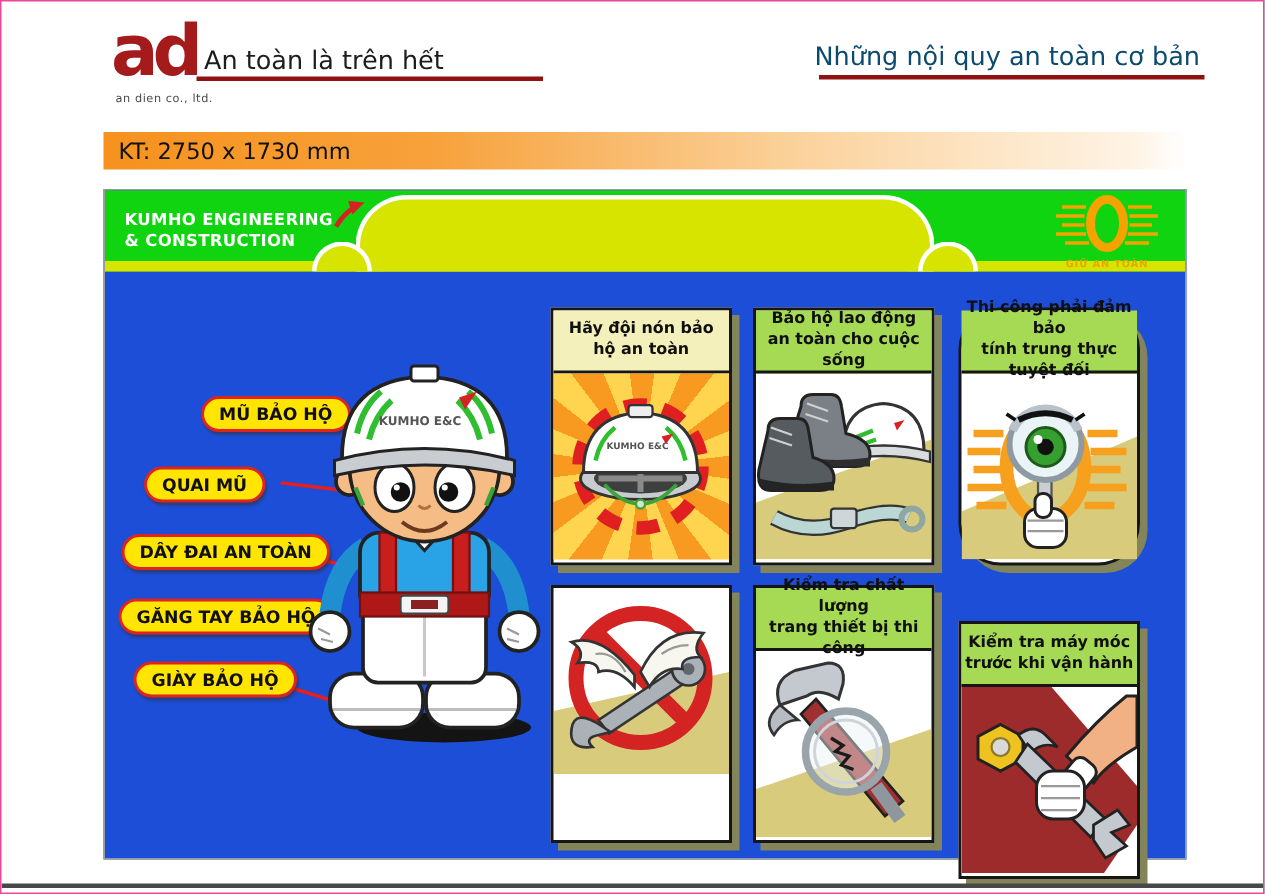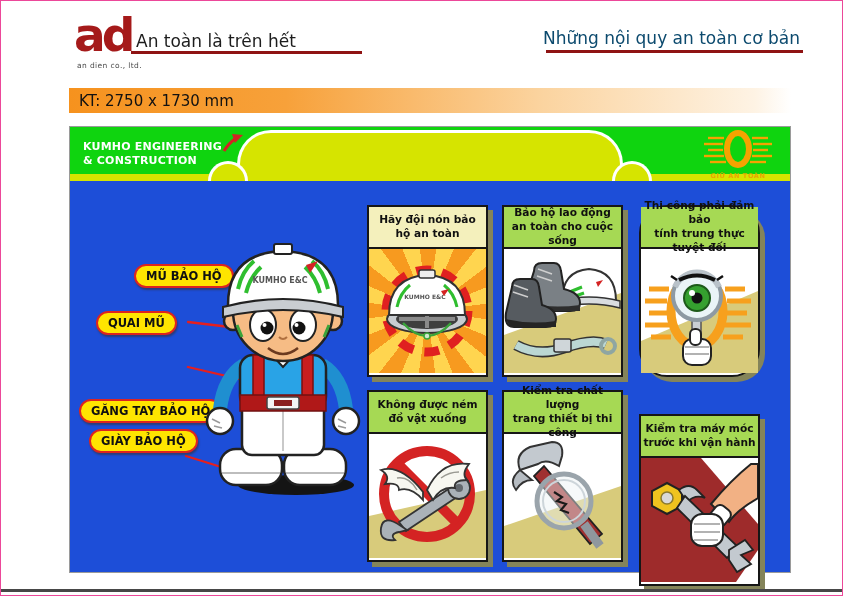--- a/index.html
+++ b/index.html
@@ -119,22 +119,23 @@
         <line x1="115" y1="148" x2="167" y2="150"></line>
         <line x1="118" y1="195" x2="160" y2="200"></line>
         <line x1="118" y1="240" x2="186" y2="256"></line>
         <line x1="120" y1="283" x2="148" y2="291"></line>
         <line x1="116" y1="329" x2="164" y2="344"></line>
       </g>
     </svg>
 
     <div class="pill" style="left:20px; top:137px;margin-left:44px;">MŨ BẢO HỘ</div>
     <div class="pill" style="left:26px; top:184px;">QUAI MŨ</div>
+    <div class="pill" style="left:11px; top:229px;">DÂY ĐAI AN TOÀN</div>
     <div class="pill" style="left:9px;  top:272px;">GĂNG TAY BẢO HỘ</div>
-    <div class="pill" style="left:19px; top:302px;">GIÀY BẢO HỘ</div>
+    <div class="pill" style="left:19px; top:314px;">GIÀY BẢO HỘ</div>
 
     <svg class="character" width="180" height="280" viewBox="0 0 180 280">
       <ellipse cx="106" cy="258" rx="58" ry="10" fill="#141414"></ellipse>
 
       <rect x="30" y="222" width="62" height="36" rx="16" fill="#fff" stroke="#222" stroke-width="2.5"></rect>
       <rect x="94" y="222" width="62" height="36" rx="16" fill="#fff" stroke="#222" stroke-width="2.5"></rect>
       <path d="M32,246 L90,246 M96,246 L154,246" stroke="#bdbdbd" stroke-width="2" fill="none"></path>
 
       <rect x="52" y="172" width="82" height="56" rx="10" fill="#fff" stroke="#222" stroke-width="2.5"></rect>
       <line x1="93" y1="178" x2="93" y2="224" stroke="#c9c9c9" stroke-width="2"></line>
@@ -257,24 +258,20 @@
           <path d="M38,31 Q56,22 74,31" stroke="#111" stroke-width="4" fill="none"></path>
           <path d="M36,31 l-6,-4 M76,31 l6,-4" stroke="#111" stroke-width="2.5"></path>
           <rect x="42" y="90" width="28" height="26" rx="9" fill="#fff" stroke="#222" stroke-width="2"></rect>
           <rect x="49" y="80" width="11" height="16" rx="5" fill="#fff" stroke="#222" stroke-width="2"></rect>
           <path d="M44,98 h24 M44,105 h24" stroke="#999" stroke-width="1.5"></path>
         </svg>
       </div>
     </div>
 
     <div class="panel" style="left:297px; top:263px;">
-      <div class="panel-hd">
-        <div>Không được ném</div>
-        <div>đồ vật xuống</div>
-      </div>
       <div class="panel-bd">
         <svg width="117" height="124" viewBox="0 0 117 124">
           <polygon points="0,124 0,82 117,56 117,124" fill="#D8CB7B"></polygon>
           <circle cx="58" cy="60" r="43" fill="none" stroke="#D42323" stroke-width="10"></circle>
           <line x1="29" y1="30" x2="88" y2="89" stroke="#D42323" stroke-width="10"></line>
           <path d="M30,88 L84,52 L91,61 L37,97 Z" fill="#AAB2B8" stroke="#333" stroke-width="1.8"></path>
           <path d="M32,92 Q14,80 12,94 Q10,108 26,106 Q20,100 30,98 L38,96 Z" fill="#AAB2B8" stroke="#333" stroke-width="1.8"></path>
           <circle cx="90" cy="54" r="11" fill="#AAB2B8" stroke="#333" stroke-width="1.8"></circle>
           <circle cx="90" cy="54" r="4" fill="#5f6putr" fill-opacity="0"></circle>
           <circle cx="90" cy="54" r="4" fill="#62676C"></circle>

